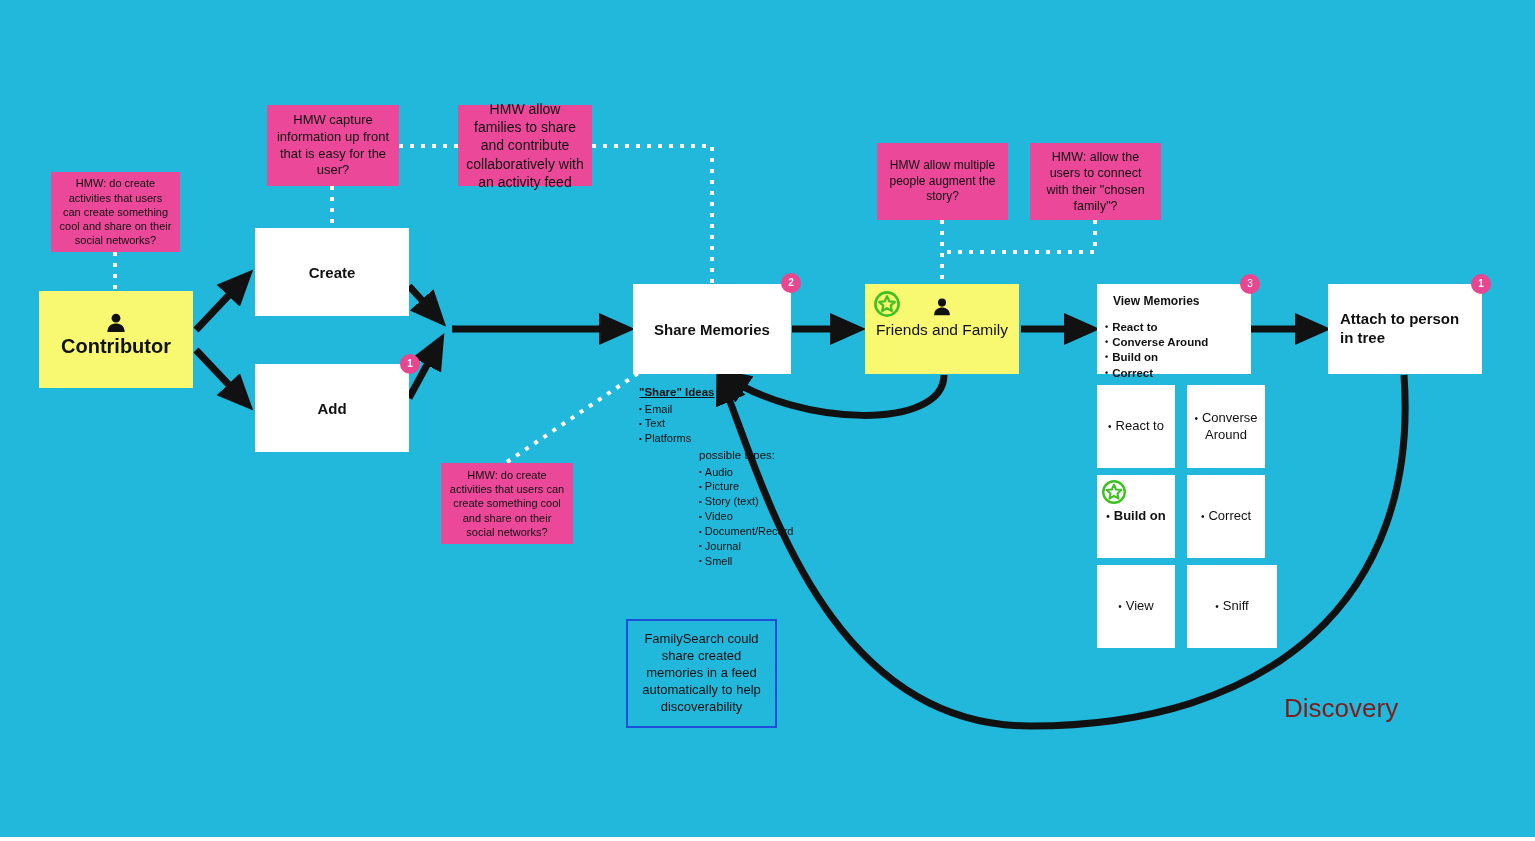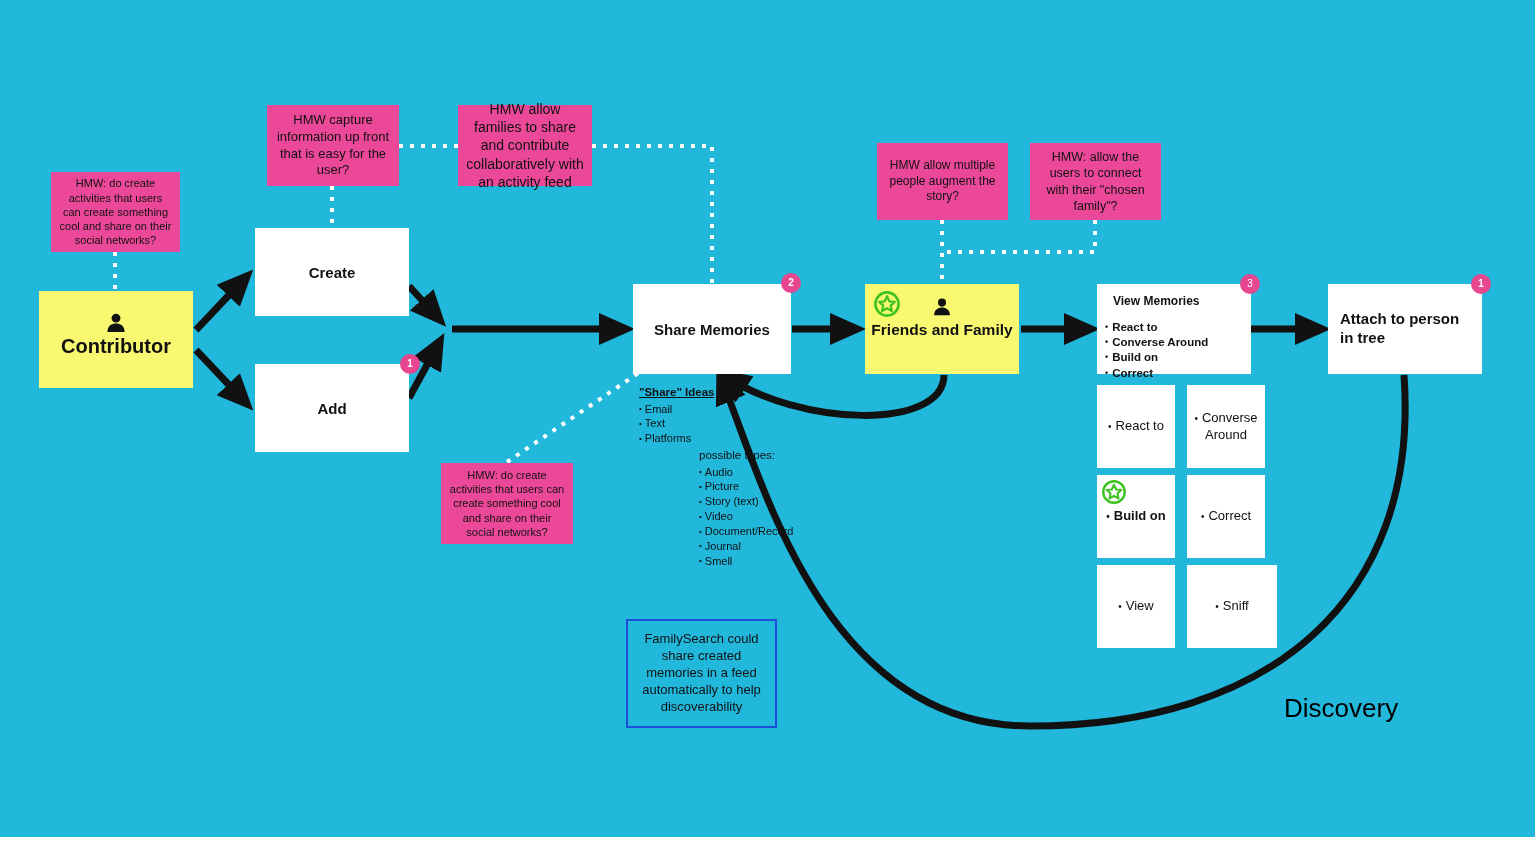--- a/index.html
+++ b/index.html
@@ -161,21 +161,21 @@
   .chip.bold { font-weight: bold; }
   .chip .bullet:before {
     content: "\2022";
     font-size: 10px;
     vertical-align: middle;
     margin-right: 4px;
   }
   .discovery-label {
     position: absolute;
     font-size: 26px;
-    color: #000000;
+    color: #7f1d1d;
   }
 </style>
 </head>
 <body>
 
 <div id="canvas">
 
   <svg class="layer" viewBox="0 0 1535 841">
     <g stroke="#ffffff" stroke-width="4" fill="none" stroke-linecap="butt" stroke-dasharray="4 7">
 
@@ -288,21 +288,21 @@
       <li>Audio</li>
       <li>Picture</li>
       <li>Story (text)</li>
       <li>Video</li>
       <li>Document/Record</li>
       <li>Journal</li>
       <li>Smell</li>
     </ul>
   </div>
 
-  <div class="node yellow-box" style="left:865px; top:284px; width:154px; height:90px;font-weight:bold;">
+  <div class="node yellow-box" style="left:865px; top:284px; width:154px; height:90px;">
     <svg class="star-icon" width="28" height="28" viewBox="0 0 28 28">
       <circle cx="14" cy="14" r="11.6" fill="none" stroke="#3ec221" stroke-width="2.6"></circle>
       <path d="M14 6.2 L16.3 11.3 L21.8 11.9 L17.7 15.6 L18.9 21 L14 18.2 L9.1 21 L10.3 15.6 L6.2 11.9 L11.7 11.3 Z" fill="none" stroke="#3ec221" stroke-width="2.2" stroke-linejoin="round"></path>
     </svg>
     <div style="position:absolute; left:0; right:0; top:12px;">
       <svg class="person-icon" width="22" height="22" viewBox="0 0 24 24">
         <circle cx="12" cy="7.2" r="4.4" fill="#111111"></circle>
         <path d="M3.4 21 C3.4 14.6 8 12.6 12 12.6 C16 12.6 20.6 14.6 20.6 21 Z" fill="#111111"></path>
       </svg>
     </div>

